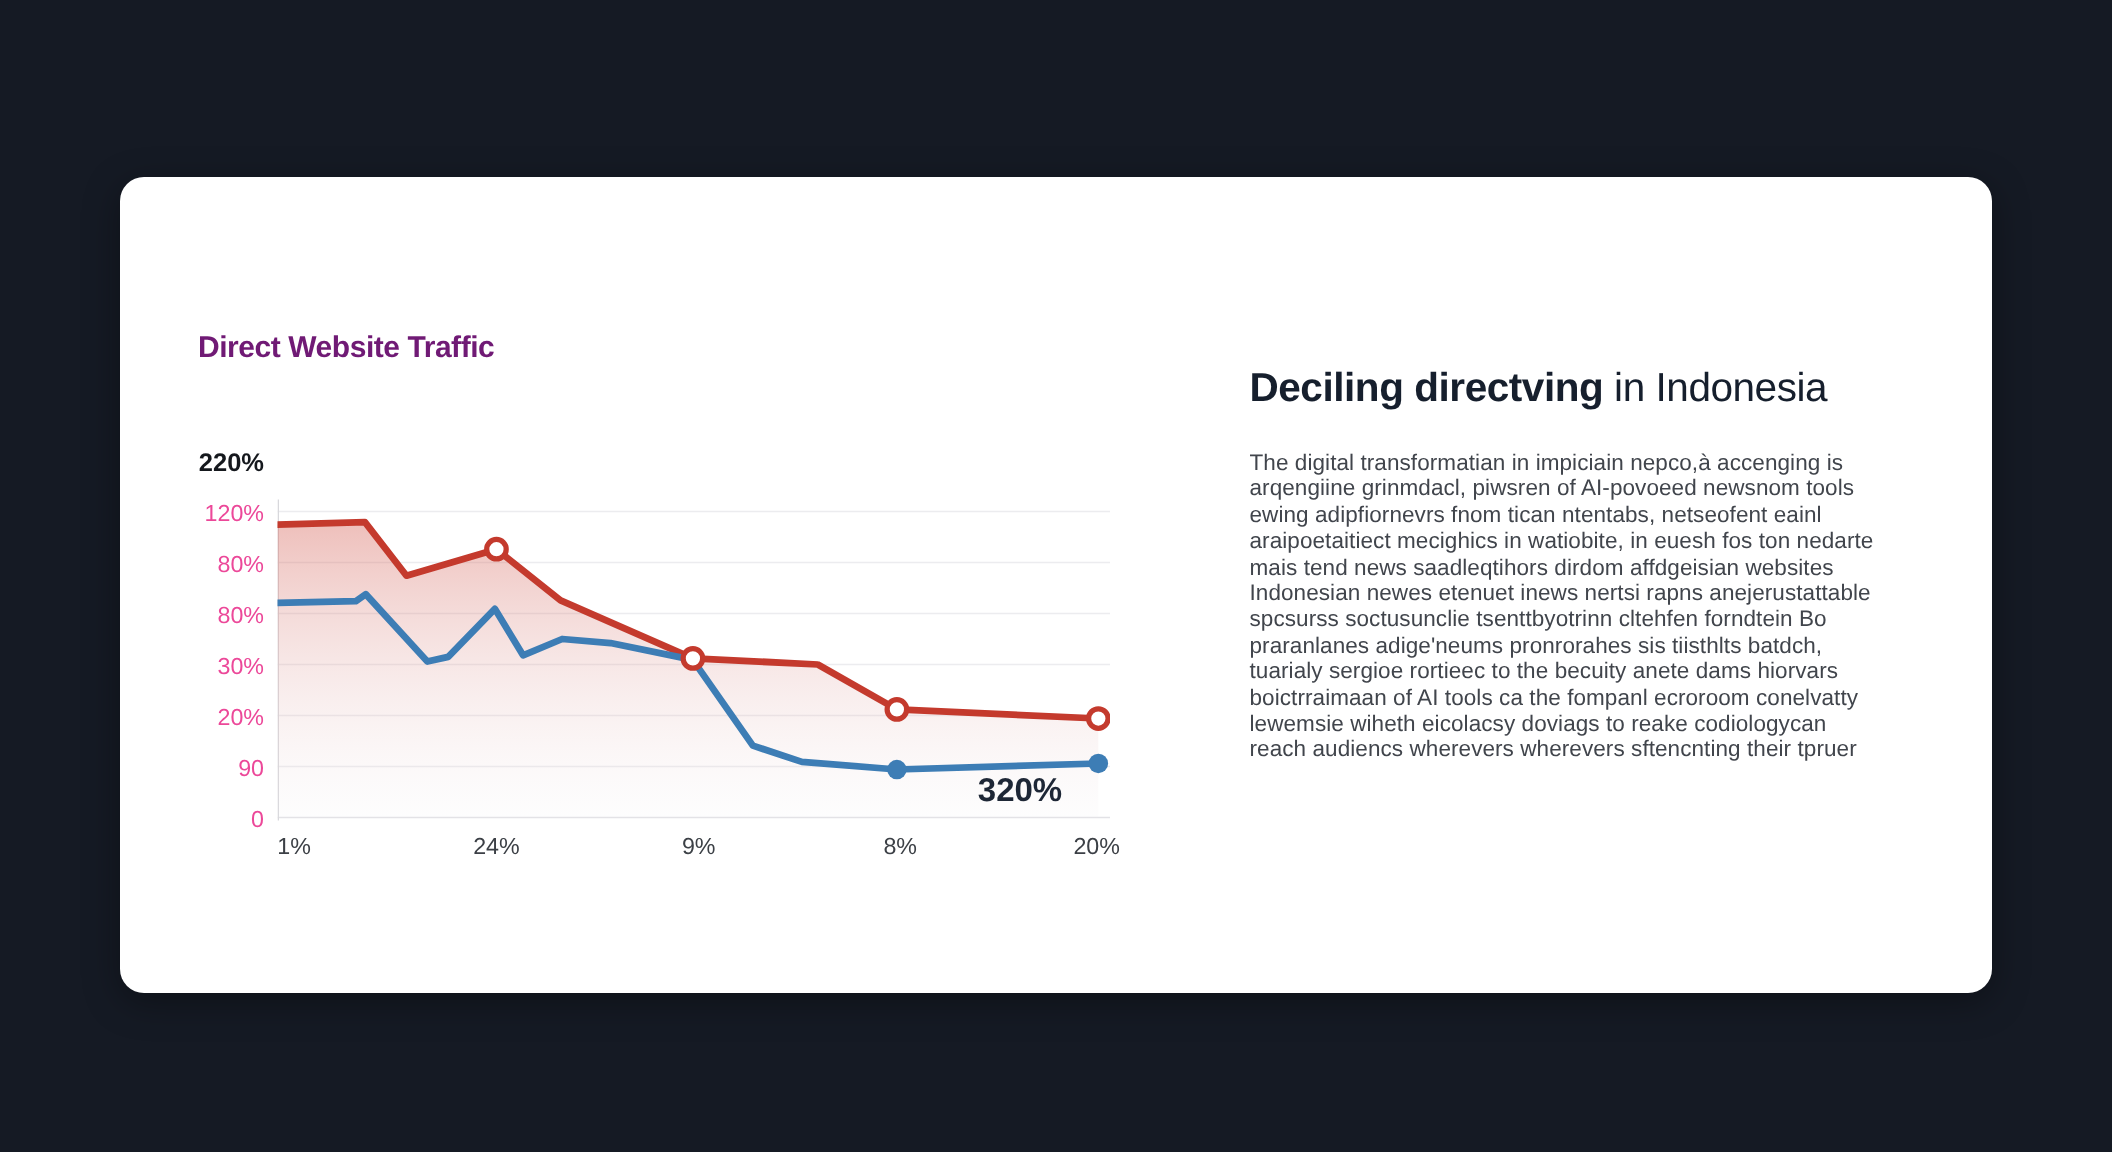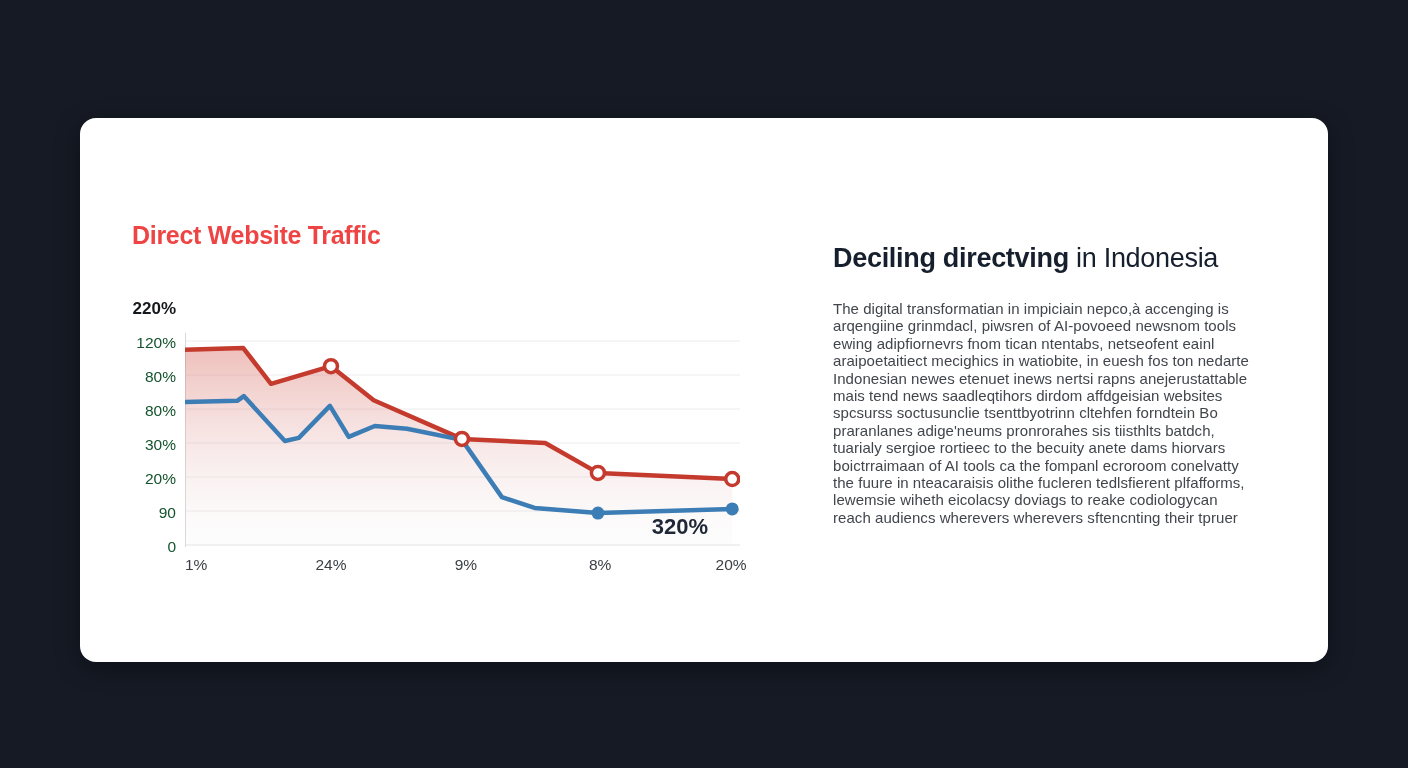--- a/index.html
+++ b/index.html
@@ -15,29 +15,29 @@
     background:#ffffff; border-radius:16px;
     box-shadow:0 6px 24px rgba(0,0,0,0.35);
   }
   .slide-title {
     position:absolute; left:53px; top:36px;
     font-size:30px; font-weight:700; color:#14171c;
     letter-spacing:-0.4px;
   }
   .chart-subtitle {
     position:absolute; left:52px; top:103px;
-    font-size:25px; font-weight:700; color:#ef4444;
+    font-size:20px; font-weight:700; color:#701a75;
     letter-spacing:-0.3px;
   }
   .y-axis {
     position:absolute; left:0; top:174px; width:96px;
   }
   .y-axis .ylab {
     height:34px; line-height:34px; text-align:right;
-    font-size:15.5px; color:#14532d;
+    font-size:15.5px; color:#ec4899;
   }
   .y-axis .ylab:first-child {
     font-size:17px; font-weight:700; color:#15181d;
   }
   .plot {
     position:absolute; left:105px; top:207px;
     width:555px; height:226px;
   }
   .plot svg { display:block; }
   .chart-annotation {
@@ -125,25 +125,24 @@
 
   <div class="article">
     <div class="article-heading">
       <span class="hb">Deciling directving</span><span class="hr"> in Indonesia</span>
     </div>
     <div class="article-body">
       <div class="pline">The digital transformatian in impiciain nepco,à accenging is</div>
       <div class="pline">arqengiine grinmdacl, piwsren of AI-povoeed newsnom tools</div>
       <div class="pline">ewing adipfiornevrs fnom tican ntentabs, netseofent eainl</div>
       <div class="pline">araipoetaitiect mecighics in watiobite, in euesh fos ton nedarte</div>
+      <div class="pline">mais tend news saadleqtihors dirdom affdgeisian websites</div>
       <div class="pline">Indonesian newes etenuet inews nertsi rapns anejerustattable</div>
-      <div class="pline">mais tend news saadleqtihors dirdom affdgeisian websites</div>
       <div class="pline">spcsurss soctusunclie tsenttbyotrinn cltehfen forndtein Bo</div>
       <div class="pline">praranlanes adige'neums pronrorahes sis tiisthlts batdch,</div>
       <div class="pline">tuarialy sergioe rortieec to the becuity anete dams hiorvars</div>
       <div class="pline">boictrraimaan of AI tools ca the fompanl ecroroom conelvatty</div>
-      <div class="pline">the fuure in nteacaraisis olithe fucleren tedlsfierent plfafforms,</div>
       <div class="pline">lewemsie wiheth eicolacsy doviags to reake codiologycan</div>
       <div class="pline">reach audiencs wherevers wherevers sftencnting their tpruer</div>
     </div>
   </div>
 
 </div>
 
 </body></html>

